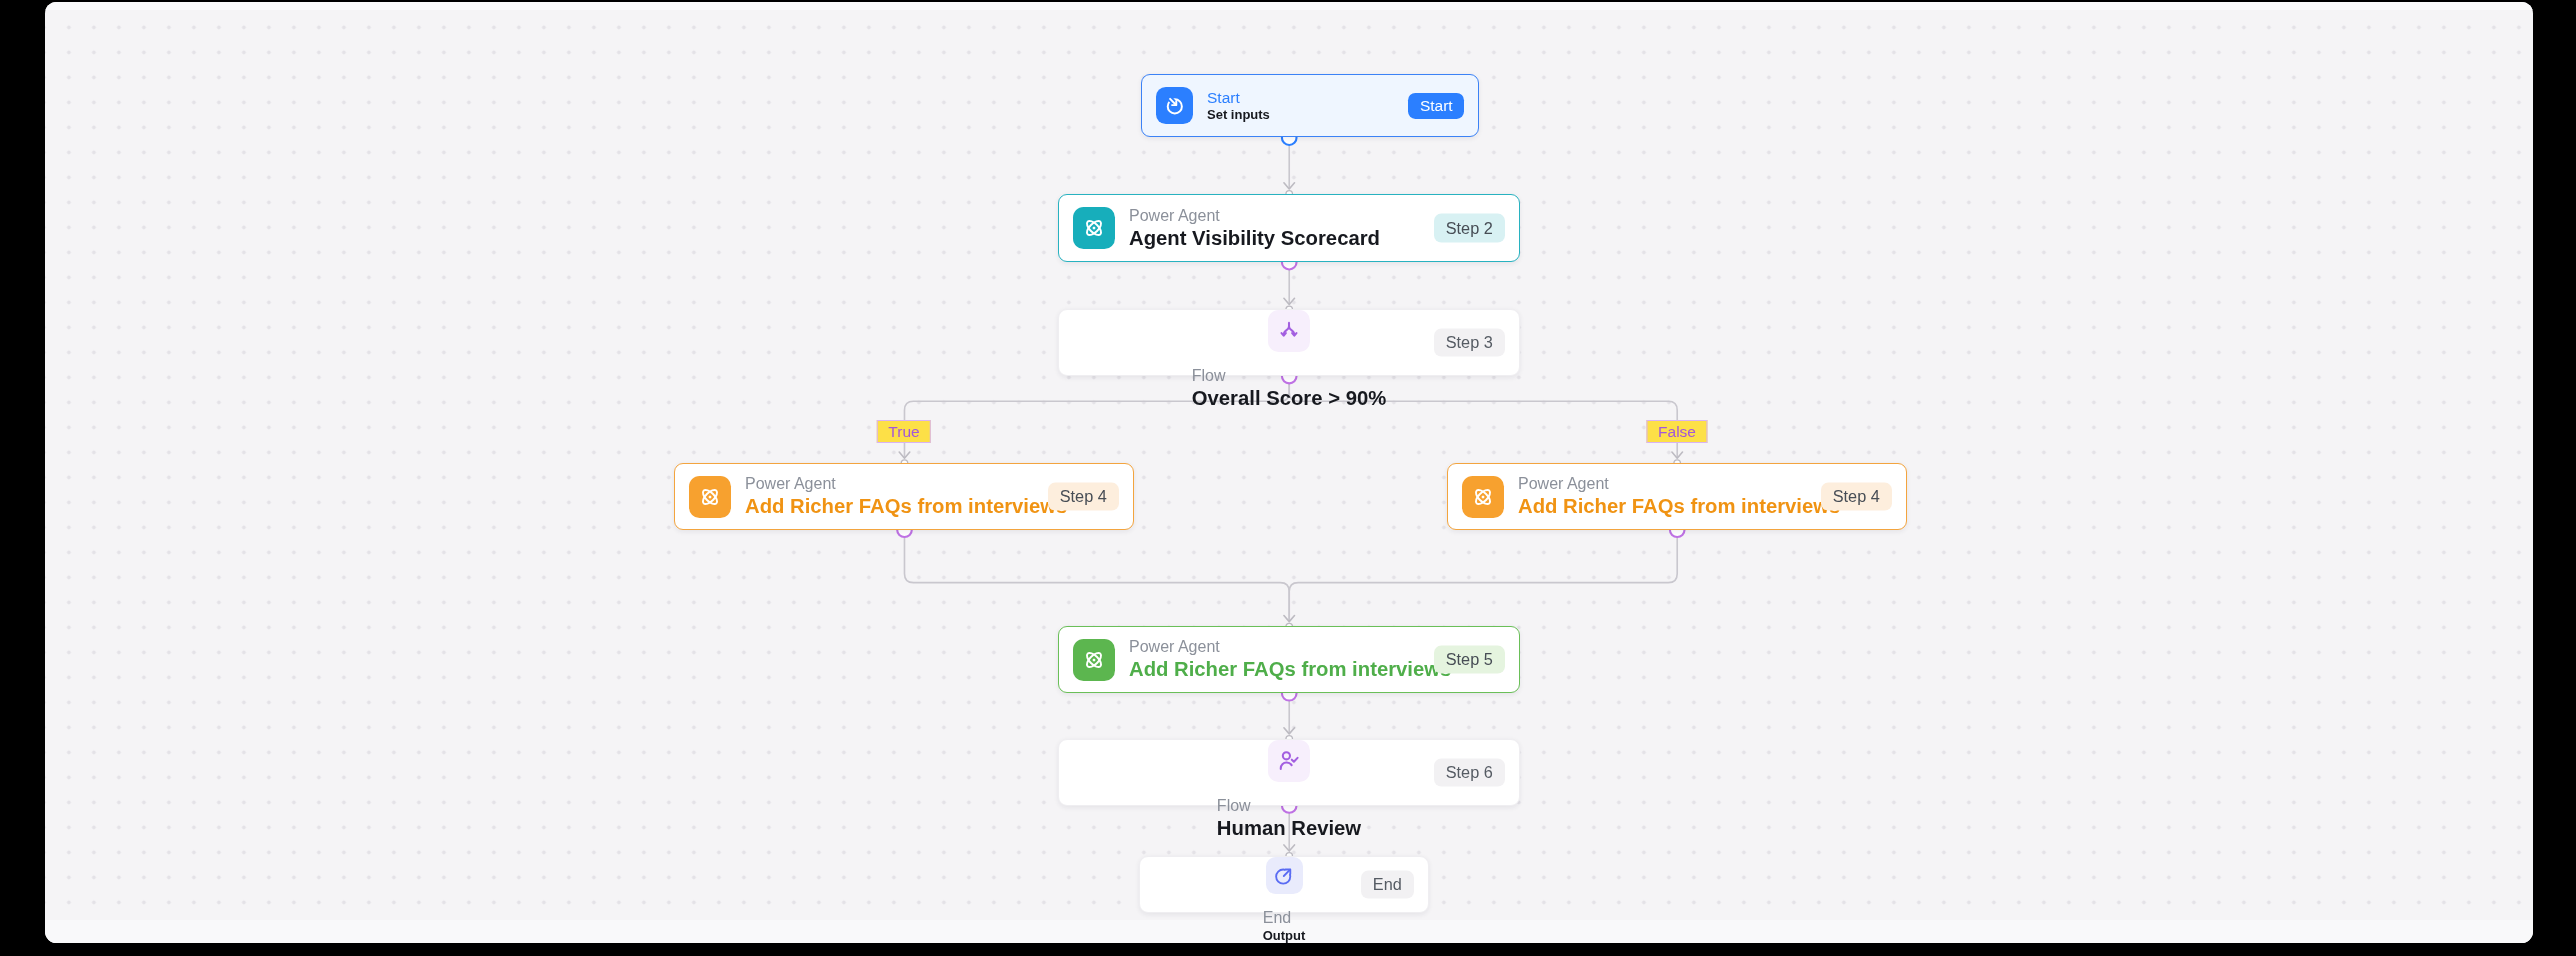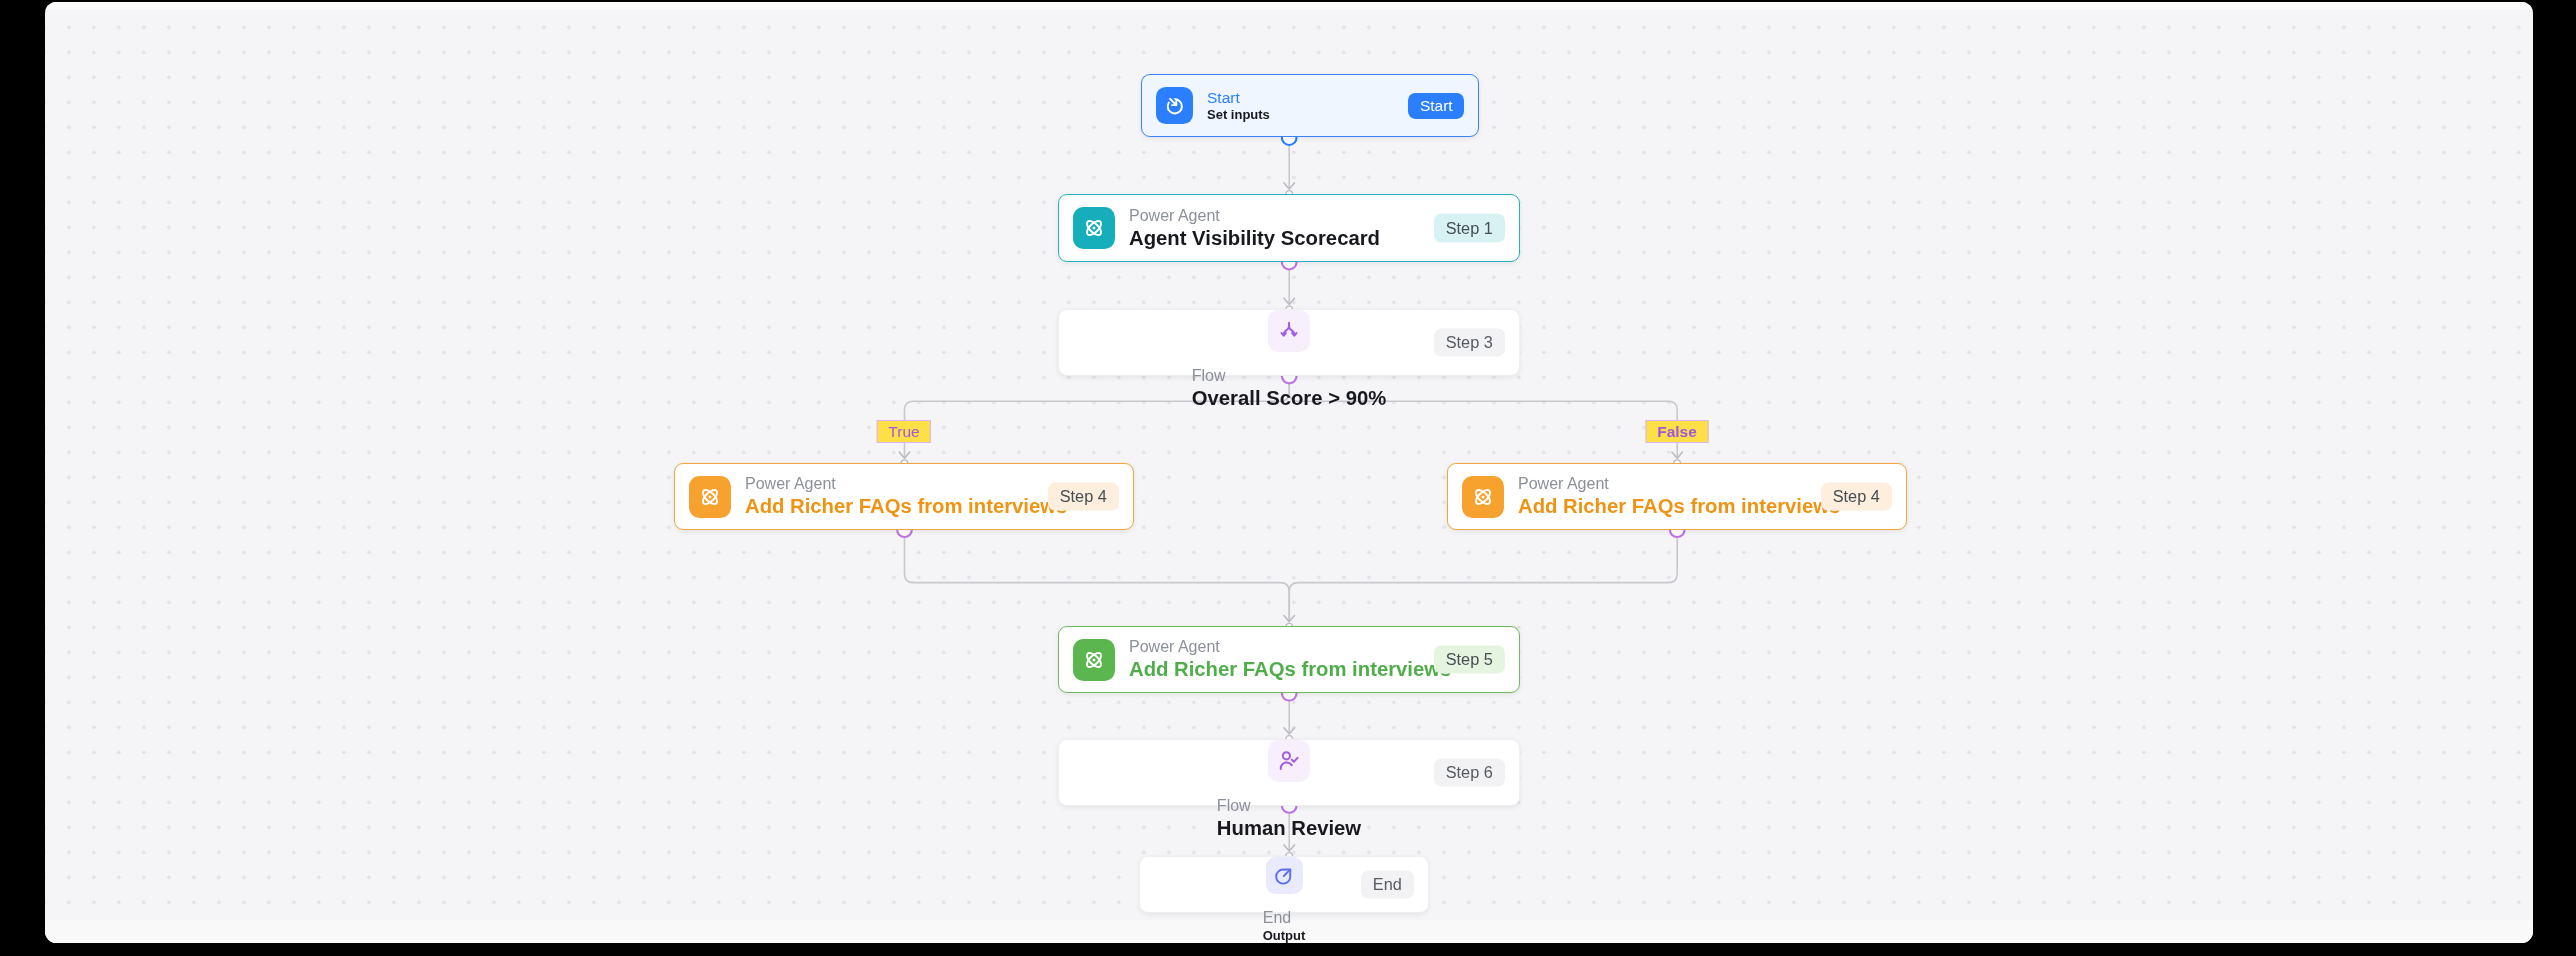--- a/index.html
+++ b/index.html
@@ -113,21 +113,21 @@
     <circle class="port purple" cx="1585" cy="322" r="9"></circle>
     <circle class="port purple" cx="1585" cy="462" r="9"></circle>
     <circle class="port purple" cx="1112" cy="651" r="9"></circle>
     <circle class="port purple" cx="2062" cy="651" r="9"></circle>
     <circle class="port purple" cx="1585" cy="852" r="9"></circle>
     <circle class="port purple" cx="1585" cy="990" r="9"></circle>
   </g>
 </svg>
 
 <div class="pill" style="left:904px;top:412px;">True</div>
-<div class="pill" style="left:1677px;top:412px;font-weight:bold;">False</div>
+<div class="pill" style="left:1677px;top:412px;">False</div>
 
 <div class="node start-card" style="left:1141px;top:74px;width:338px;height:63px;">
   <div class="icon sm blue">
     <svg viewBox="0 0 24 24" fill="none" stroke="#fff" stroke-width="2" stroke-linecap="round" stroke-linejoin="round">
       <circle cx="12" cy="12.6" r="7.2"></circle>
       <path d="M7.2 5 L13.4 11.2" stroke="#2b7fff" stroke-width="5.5"></path>
       <path d="M7.2 5 L13.4 11.2"></path>
       <path d="M13.5 7 V11.3 H9.2"></path>
     </svg>
   </div>
@@ -143,21 +143,21 @@
     <svg viewBox="0 0 24 24" fill="none" stroke="#fff" stroke-width="1.8" stroke-linecap="round">
       <ellipse cx="12" cy="12" rx="8.3" ry="4" transform="rotate(45 12 12)"></ellipse>
       <ellipse cx="12" cy="12" rx="8.3" ry="4" transform="rotate(-45 12 12)"></ellipse>
       <rect x="10.8" y="10.8" width="2.4" height="2.4" rx="0.7" fill="#fff" stroke="none" transform="rotate(45 12 12)"></rect>
     </svg>
   </div>
   <div class="txt">
     <div class="lbl">Power Agent</div>
     <div class="ttl">Agent Visibility Scorecard</div>
   </div>
-  <div class="badge badge-teal">Step 1</div>
+  <div class="badge badge-teal">Step 2</div>
 </div>
 
 <div class="node plain" style="left:1058px;top:309px;width:462px;height:67px;">
   <div class="icon purple-light">
     <svg viewBox="0 0 24 24" fill="none" stroke="#a35fe0" stroke-width="1.9" stroke-linecap="round" stroke-linejoin="round">
       <path d="M12 4.5 V7.5"></path>
       <path d="M12 7.5 C12 11.8 7.1 10.6 7.1 15.6"></path>
       <path d="M12 7.5 C12 11.8 16.9 10.6 16.9 15.6"></path>
       <path d="M5.1 13.9 L7.1 16.3 L9.1 13.9"></path>
       <path d="M14.9 13.9 L16.9 16.3 L18.9 13.9"></path>

